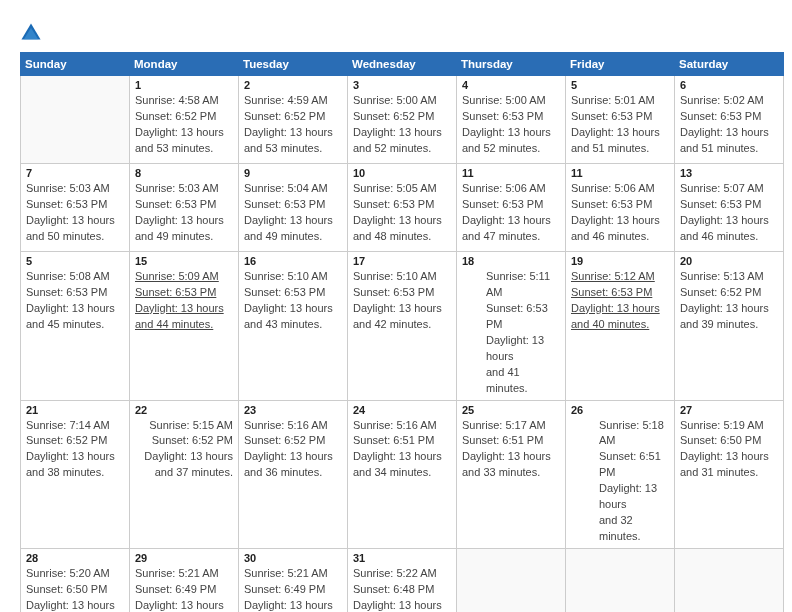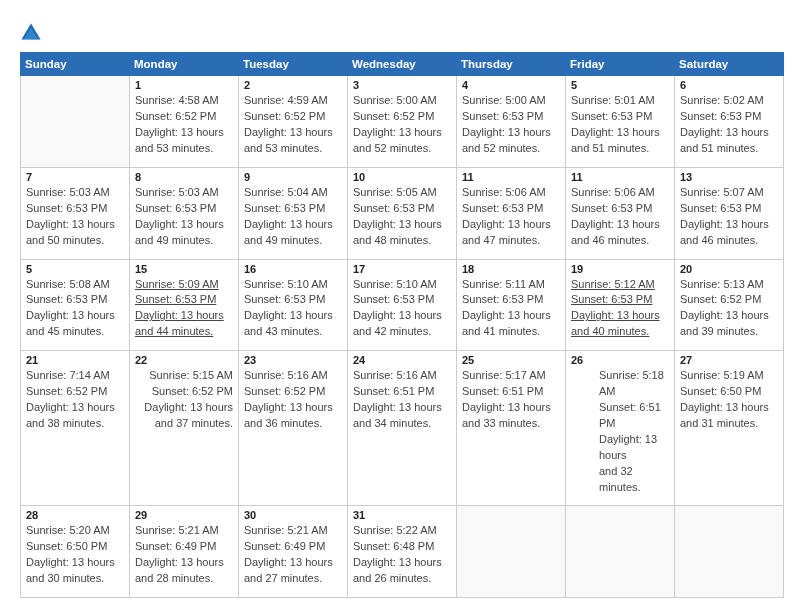--- a/index.html
+++ b/index.html
@@ -255,21 +255,21 @@
           </td>
           <td>
             <div class="day-num">17</div>
             <div class="day-info" style="white-space: pre-line;">Sunrise: 5:10 AM
 Sunset: 6:53 PM
 Daylight: 13 hours
 and 42 minutes.</div>
           </td>
           <td>
             <div class="day-num">18</div>
-            <div class="day-info" style="white-space: pre-line;">Sunrise: 5:11 AM
+            <div class="day-info" style="white-space: pre-line; margin-left: 24px;">Sunrise: 5:11 AM
 Sunset: 6:53 PM
 Daylight: 13 hours
 and 41 minutes.</div>
           </td>
           <td>
             <div class="day-num">19</div>
             <div class="day-info" style="white-space: pre-line; text-decoration: underline;">Sunrise: 5:12 AM
 Sunset: 6:53 PM
 Daylight: 13 hours
 and 40 minutes.</div>

